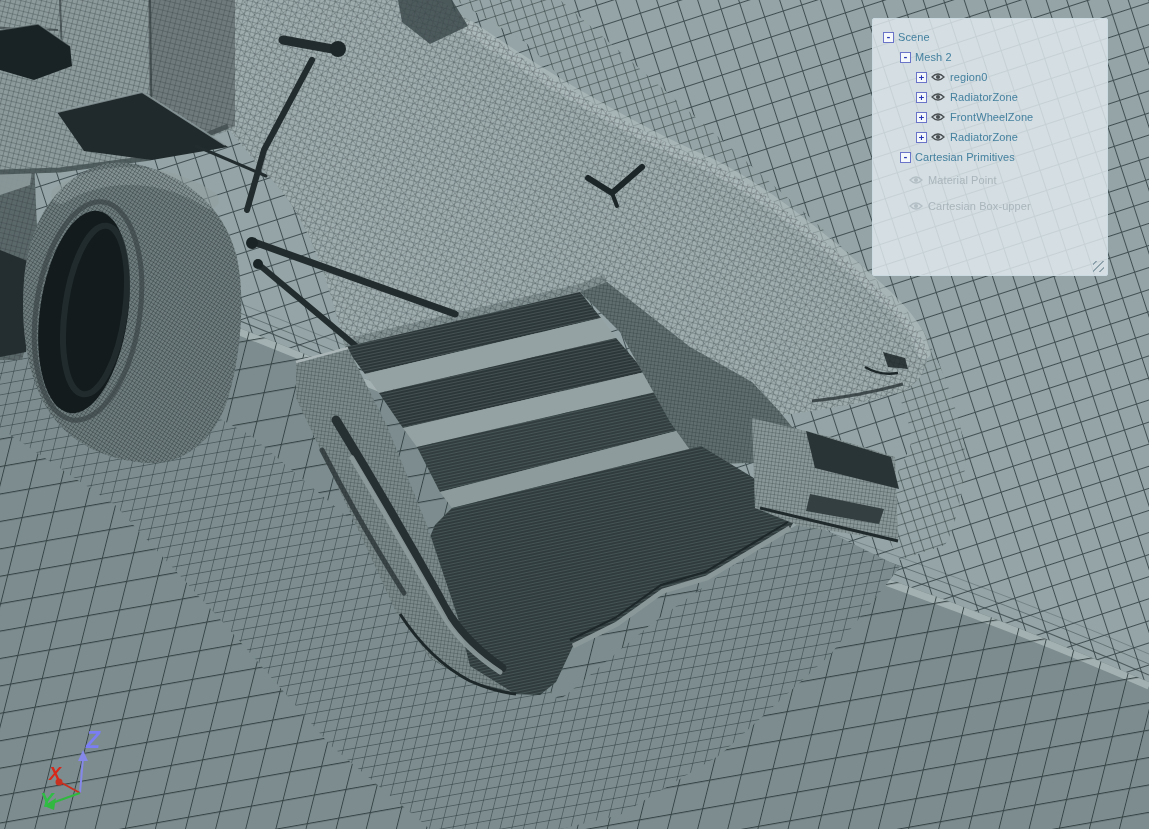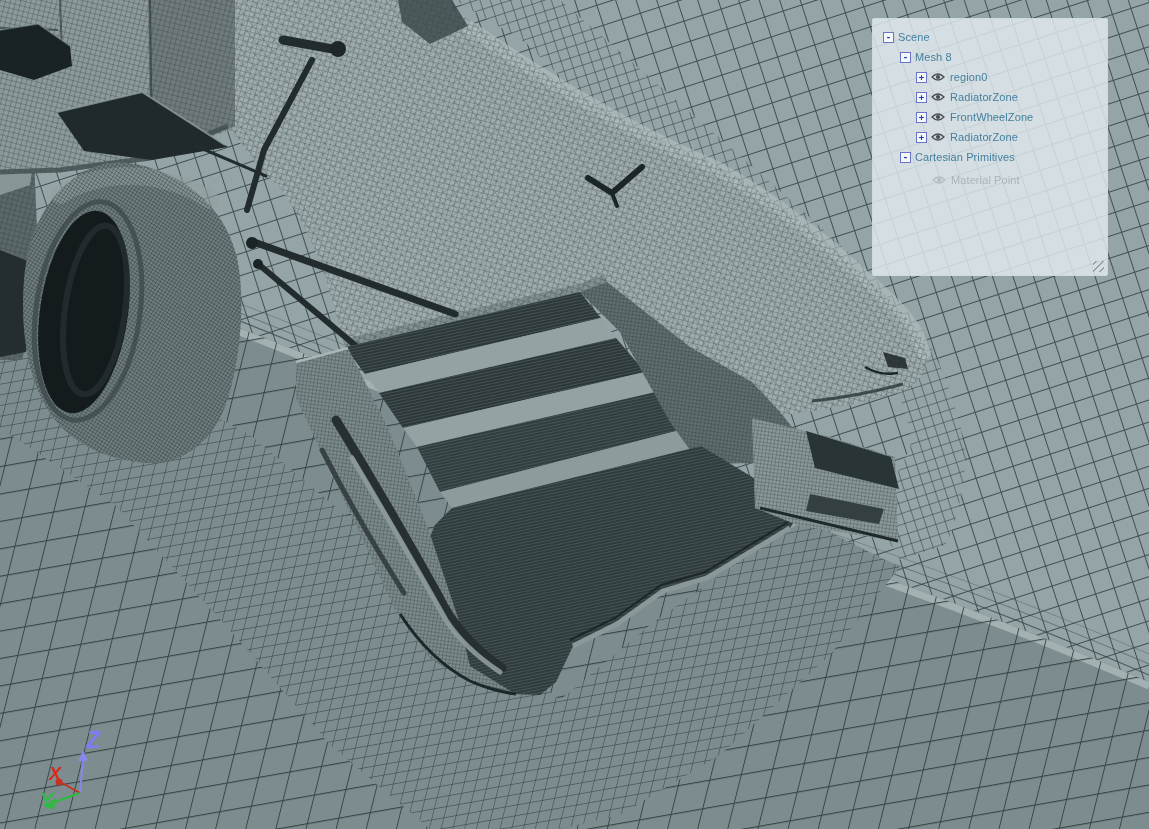--- a/index.html
+++ b/index.html
@@ -5,21 +5,21 @@
   html,body{margin:0;padding:0;background:#6b7a7c;}
   .stage{position:relative;width:1149px;height:829px;overflow:hidden;
          font-family:"Liberation Sans",sans-serif;background:#95a4a6;}
   .stage svg.scene{position:absolute;left:0;top:0;}
   
   .tree-panel{position:absolute;left:872px;top:18px;width:236px;height:258px;
     background:rgba(224,233,238,0.84);border:1px solid #ccdbe2;border-radius:2px;
     box-sizing:border-box;padding-top:8px;font-size:11px;color:#44809f;}
   .trow{display:flex;align-items:center;height:20px;white-space:nowrap;cursor:default;}
   .trow.gray{height:26px;color:#a9b5bb;}
-  .lvl0{padding-left:10px}.lvl1{padding-left:27px}.lvl2{padding-left:43px}.lvl3{padding-left:59px}
+  .lvl0{padding-left:10px}.lvl1{padding-left:27px}.lvl2{padding-left:43px}.lvl3{padding-left:36px}
   .tbox{display:inline-block;box-sizing:border-box;width:11px;height:11px;margin-right:4px;
     border:1px solid #6a74c8;background:#f4f8fa;color:#2636b4;
     font:bold 9px/9px "DejaVu Sans Mono",monospace;text-align:center;flex:0 0 auto;}
   .eye{width:14px;height:10px;margin-right:5px;color:#4a4f52;flex:0 0 auto;}
   .trow.gray .eye{color:#b3bfc5;}
   .tlabel{letter-spacing:.1px;}
   .resize-handle{position:absolute;right:3px;bottom:3px;width:11px;height:11px;cursor:nwse-resize;
     background:repeating-linear-gradient(135deg,transparent 0 2px,#8fa3ad 2px 3px,transparent 3px 5px);}
 </style>
 </head>
@@ -199,21 +199,21 @@
 
 <div class="tree-panel">
 
   <div class="trow lvl0">
     <span class="tbox">-</span>
     <span class="tlabel">Scene</span>
   </div>
 
   <div class="trow lvl1">
     <span class="tbox">-</span>
-    <span class="tlabel">Mesh 8</span>
+    <span class="tlabel">Mesh 2</span>
   </div>
 
   <div class="trow lvl2">
     <span class="tbox">+</span>
     <svg class="eye" viewBox="0 0 14 10">
           <path d="M1,5 Q7,-1 13,5 Q7,11 1,5 Z" fill="none" stroke="currentColor" stroke-width="1.3"></path>
           <circle cx="7" cy="5" r="2.1" fill="currentColor"></circle>
         </svg>
     <span class="tlabel">region0</span>
   </div>
@@ -251,19 +251,26 @@
   </div>
 
   <div class="trow lvl3 gray">
     <svg class="eye" viewBox="0 0 14 10">
           <path d="M1,5 Q7,-1 13,5 Q7,11 1,5 Z" fill="none" stroke="currentColor" stroke-width="1.3"></path>
           <circle cx="7" cy="5" r="2.1" fill="currentColor"></circle>
         </svg>
     <span class="tlabel">Material Point</span>
   </div>
 
+  <div class="trow lvl3 gray">
+    <svg class="eye" viewBox="0 0 14 10">
+          <path d="M1,5 Q7,-1 13,5 Q7,11 1,5 Z" fill="none" stroke="currentColor" stroke-width="1.3"></path>
+          <circle cx="7" cy="5" r="2.1" fill="currentColor"></circle>
+        </svg>
+    <span class="tlabel">Cartesian Box-upper</span>
+  </div>
 
 
 
   <div class="resize-handle"></div>
 </div>
 
 </div>
 
 </body></html>

